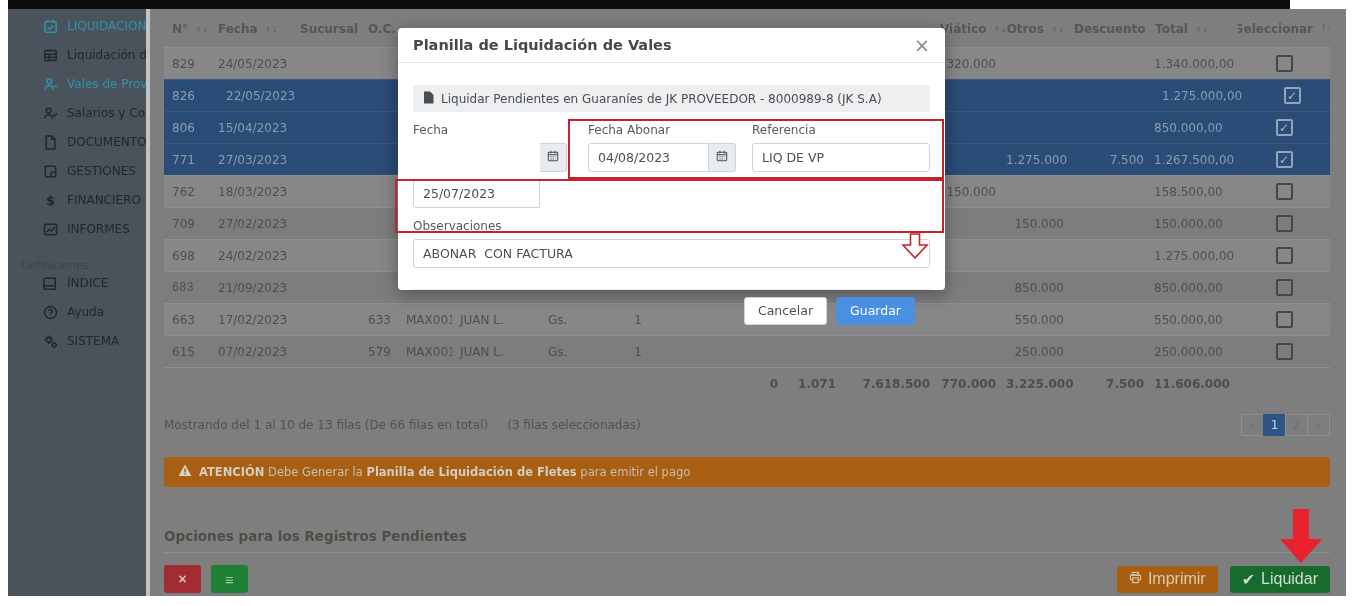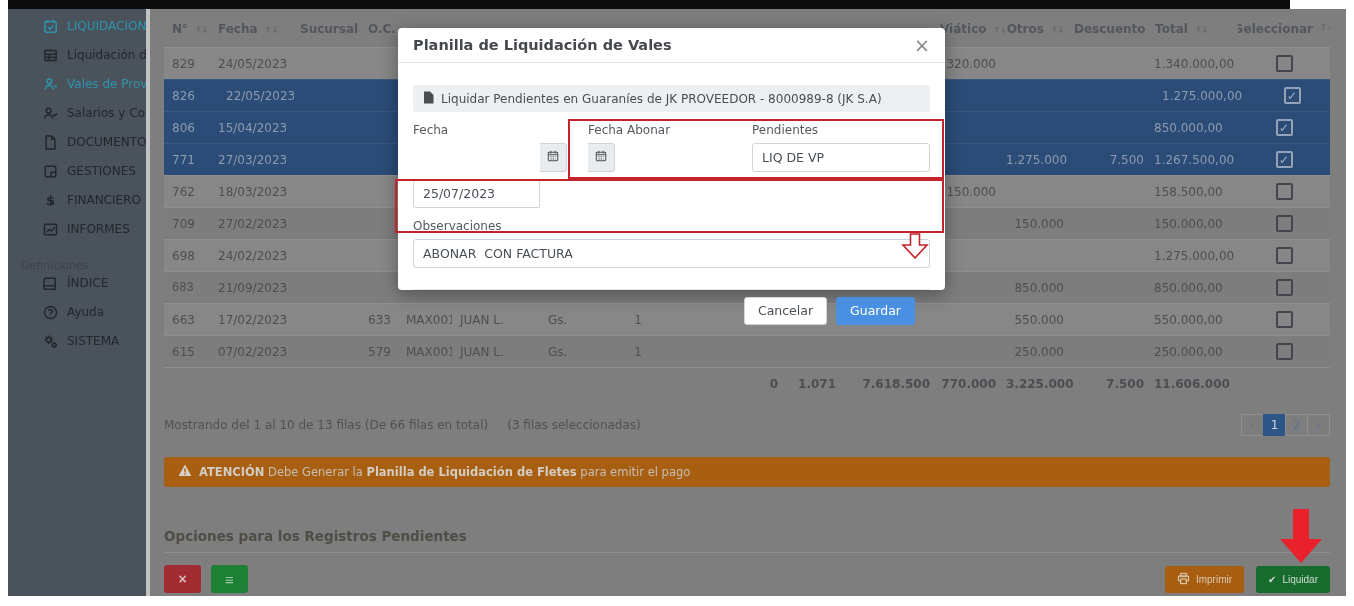--- a/index.html
+++ b/index.html
@@ -47,21 +47,21 @@
     display:flex;align-items:center;padding:0 14px;font-size:11.5px;color:#c6bfb5;gap:7px;}
   .warnbar b{color:#d3ccc2;margin-top:16px;}
   
   .opt-title{position:absolute;left:14px;top:519px;font-size:13.5px;font-weight:bold;color:#504c46;}
   .opt-rule{position:absolute;left:14px;top:543px;width:1166px;border-top:1px solid #8e8e8e;}
   .btnrow{position:absolute;left:14px;top:556px;width:1166px;height:28px;display:flex;align-items:center;}
   .sq-btn{width:37px;height:28px;border-radius:3px;border:none;display:flex;align-items:center;justify-content:center;
     cursor:pointer;margin-right:10px;font-size:14px;}
   .sq-red{background:#a12c31;color:#dcb9bb;font-weight:bold;}
   .sq-green{background:#1d8034;color:#9ccaa6;font-size:15px;}
-  .wide-btn{height:27px;border:none;border-radius:3px;padding:0 12px;font-size:10px;display:flex;align-items:center;gap:6px;cursor:pointer;}
+  .wide-btn{height:27px;border:none;border-radius:3px;padding:0 12px;font-size:16px;display:flex;align-items:center;gap:6px;cursor:pointer;}
   .btn-imprimir{background:#a85e10;color:#d9cbb2;margin-left:auto;margin-right:12px;}
   .btn-liquidar{background:#176b2c;color:#d4dcd2;}
   
   .modal{position:absolute;left:398px;top:28px;width:547px;height:262px;background:#fff;border-radius:4px;
     box-shadow:0 4px 18px rgba(0,0,0,.35);z-index:40;}
   .modal-header{height:35px;display:flex;align-items:center;justify-content:space-between;
     padding:0 15px;border-bottom:1px solid #e4e7ea;}
   .modal-title{font-size:14.5px;font-weight:bold;color:#45494e;}
   .modal-x{font-size:19px;color:#85898d;cursor:pointer;line-height:1;}
   .modal-body{padding:22px 15px 0 15px;}
@@ -529,36 +529,37 @@
                   <line x1="4" y1="8" x2="10" y2="8" stroke-dasharray="1.4 1.3"></line>
                   <line x1="4" y1="10.5" x2="10" y2="10.5" stroke-dasharray="1.4 1.3"></line>
                 </svg>
             </span>
           </button>
         </div>
       </div>
       <div class="fgroup" style="width:148px;margin-left:21px;">
         <label class="flabel">Fecha Abonar</label>
         <div class="igroup">
+          <input class="tinput" style="width: 121px;" value="04/08/2023">
           <button class="cal-btn">
             <span>
               <svg width="12" height="12" viewBox="0 0 14 14" fill="none" stroke="#4a4e52" stroke-width="1.2">
                   <rect x="1.5" y="2.5" width="11" height="10" rx="1"></rect>
                   <line x1="4.5" y1="0.8" x2="4.5" y2="4"></line>
                   <line x1="9.5" y1="0.8" x2="9.5" y2="4"></line>
                   <line x1="1.5" y1="5.5" x2="12.5" y2="5.5"></line>
                   <line x1="4" y1="8" x2="10" y2="8" stroke-dasharray="1.4 1.3"></line>
                   <line x1="4" y1="10.5" x2="10" y2="10.5" stroke-dasharray="1.4 1.3"></line>
                 </svg>
             </span>
           </button>
         </div>
       </div>
       <div class="fgroup" style="flex:1;margin-left:16px;">
-        <label class="flabel">Pendientes</label>
+        <label class="flabel">Referencia</label>
         <input class="tinput" value="LIQ DE VP" style="">
       </div>
     </div>
     <div class="fgroup obs">
       <label class="flabel">Observaciones</label>
       <input class="tinput" value="ABONAR  CON FACTURA" style="">
     </div>
     <div class="modal-footer">
       <button class="btn-cancel">Cancelar</button>
       <button class="btn-save">Guardar</button>

